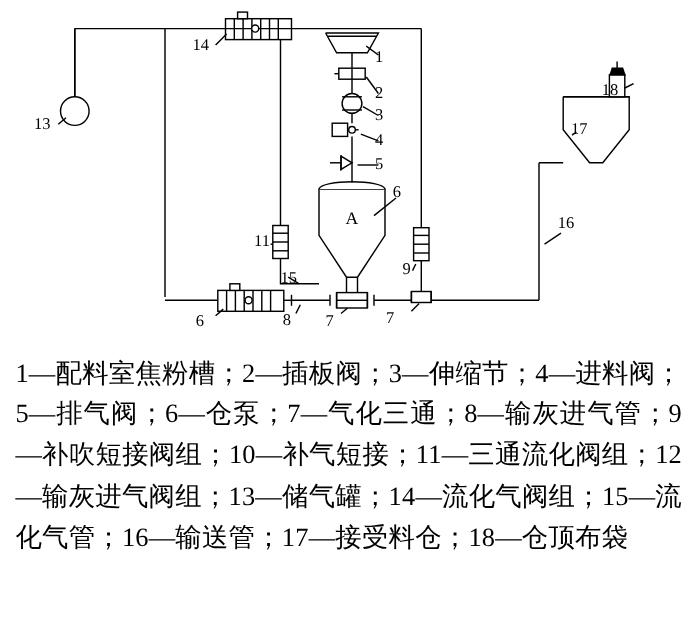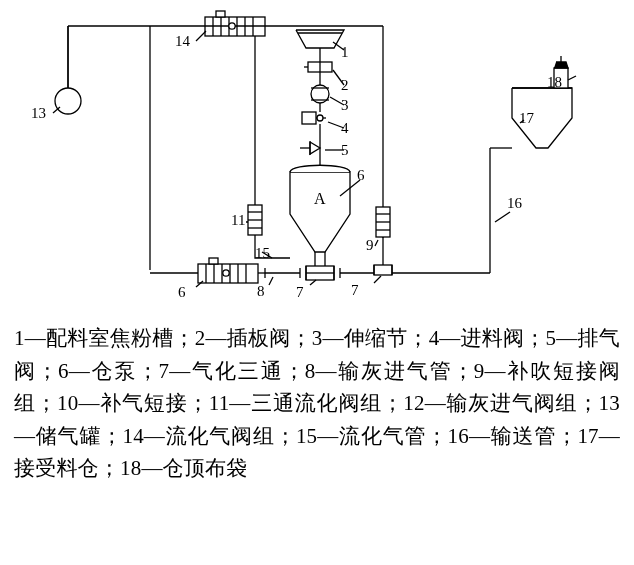--- a/index.html
+++ b/index.html
@@ -34,21 +34,21 @@
     color: #000000;
     line-height: 1;
     white-space: nowrap;
   }
   #legend {
     position: absolute;
     left: 14px;
     top: 322px;
     width: 606px;
     font-family: "Liberation Serif", serif;
-    font-size: 21px;
+    font-size: 24px;
     line-height: 1.55;
     color: #000000;
     letter-spacing: 0.2px;
     text-align: justify;
   }
 </style>
 </head>
 <body>
 
 <div id="page">

